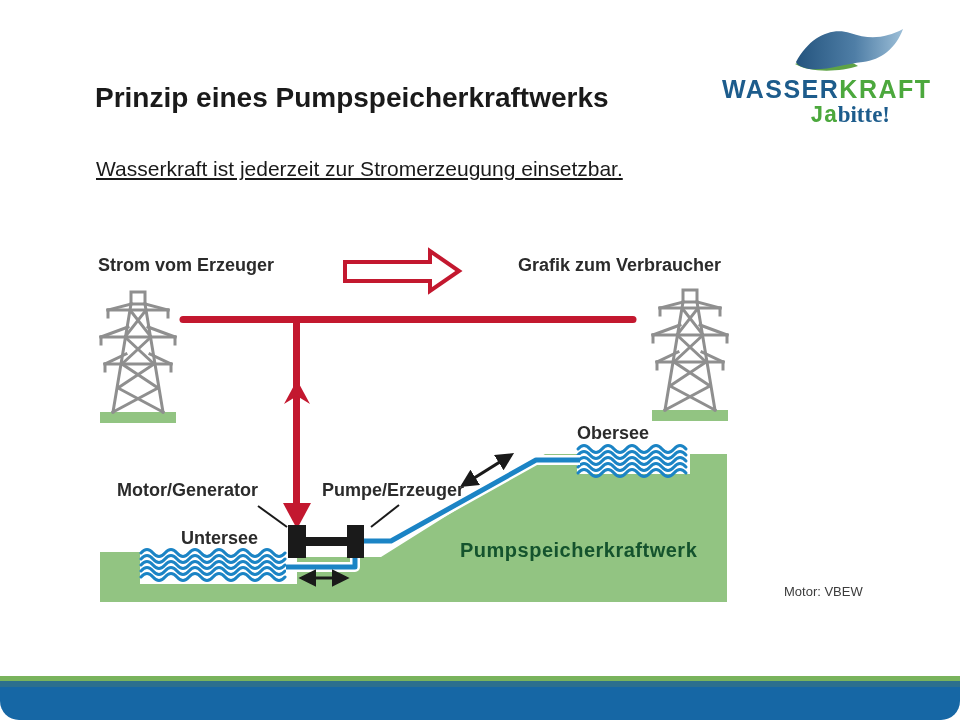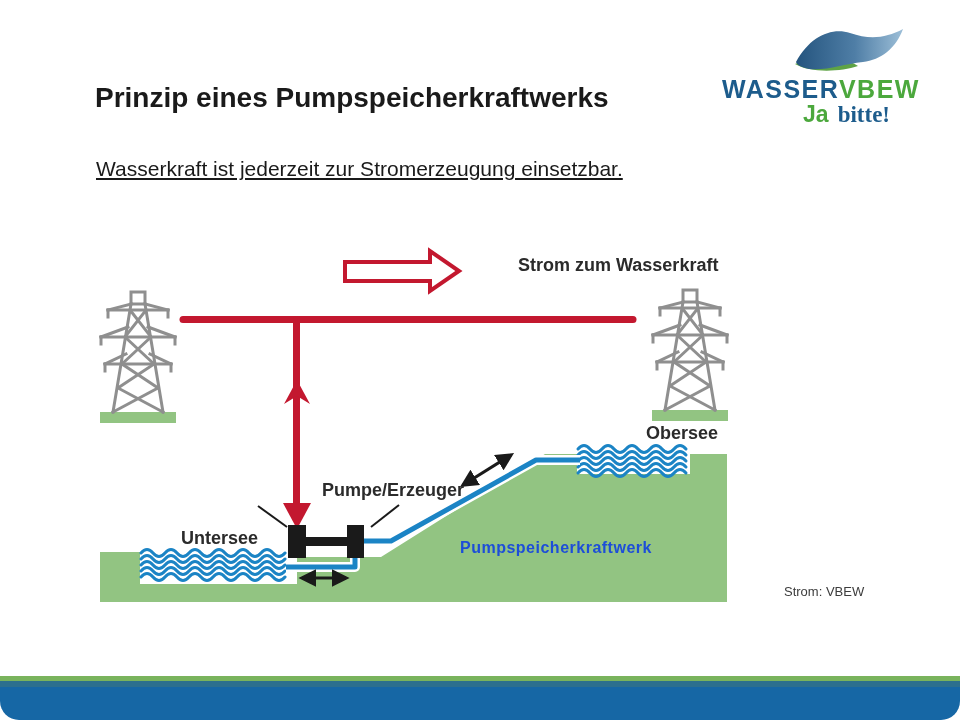--- a/index.html
+++ b/index.html
@@ -9,32 +9,32 @@
 
   
   #title{left:95px;top:82px;font-size:28px;font-weight:bold;letter-spacing:0;color:#1a1a1a;white-space:nowrap;}
   #subtitle{left:96px;top:157px;font-size:21px;color:#1a1a1a;white-space:nowrap;text-decoration:underline;}
 
   
   #logo-word{left:722px;top:75px;font-size:25px;font-weight:bold;letter-spacing:1.5px;white-space:nowrap;}
   #logo-word .blue{color:var(--logo-blue);margin-top:16px;}
   #logo-word .green{color:var(--logo-green);}
   #logo-tagline{left:760px;top:101px;width:130px;text-align:right;font-size:23px;font-weight:bold;white-space:nowrap;}
-  #logo-tagline .green{color:var(--logo-green);margin-right:9px;}
+  #logo-tagline .green{color:var(--logo-green);margin-right:0;font-family:Liberation Mono, monospace;}
   #logo-tagline .blue{color:var(--logo-blue);font-family:Liberation Serif, serif;}
 
   
   .dlabel{font-size:18px;font-weight:600;color:#2b2b2b;white-space:nowrap;}
   #lbl-source{left:98px;top:255px;}
   #lbl-consumer{left:518px;top:255px;}
   #lbl-motor{left:108px;top:480px;width:150px;text-align:right;}
   #lbl-pump{left:322px;top:480px;}
   #lbl-untersee{left:181px;top:528px;text-align:center;}
-  #lbl-obersee{left:605px;top:423px;width:113px;text-align:right;}
-  #lbl-plant{left:460px;top:539px;font-size:16px;font-weight:bold;color:#1d4ed8;letter-spacing:0.5px;}
+  #lbl-obersee{left:577px;top:423px;width:113px;text-align:left;}
+  #lbl-plant{left:460px;top:539px;font-size:20px;font-weight:bold;color:#14532d;letter-spacing:0.5px;}
   #lbl-credit{left:784px;top:584px;font-size:13px;font-weight:400;color:#3c3c3c;}
 
   
   .terrain{fill:var(--terrain-green);}
   .wave{fill:none;stroke:var(--water-blue);stroke-width:3;stroke-linecap:round;}
   .pipe-case{fill:none;stroke:#ffffff;stroke-width:10;stroke-linejoin:round;}
   .pipe{fill:none;stroke:var(--water-blue);stroke-width:5;stroke-linejoin:round;}
   .redline{stroke:var(--red-accent);stroke-width:7;stroke-linecap:round;}
   .redfill{fill:var(--red-accent);}
   .outline-arrow{fill:#ffffff;stroke:var(--red-accent);stroke-width:4;stroke-linejoin:miter;}
@@ -63,21 +63,21 @@
         <stop offset="0" stop-color="#24547e"></stop>
         <stop offset="0.55" stop-color="#4f7ea6"></stop>
         <stop offset="1" stop-color="#9dbfd8"></stop>
       </linearGradient>
     </defs>
     <path d="M7 40 C 28 30, 52 31, 70 42 C 52 48, 22 49, 7 40 Z" fill="#5ea345"></path>
     <path d="M8 38 C 22 12, 44 3, 62 9 C 82 16, 98 14, 115 5
              C 108 24, 93 36, 75 38 C 56 40, 38 47, 21 45 C 13 43, 9 41, 8 38 Z" fill="url(#waveGrad)"></path>
   </svg>
   <div class="abs" id="logo-word">
-    <span class="blue">WASSER</span><span class="green">VBEW</span>
+    <span class="blue">WASSER</span><span class="green">KRAFT</span>
   </div>
   <div class="abs" id="logo-tagline">
     <span class="green">Ja</span><span class="blue">bitte!</span>
   </div>
 
   <svg class="abs" style="left:0;top:240px;" width="960" height="382" viewBox="0 240 960 382">
     <defs>
       <marker id="ah" viewBox="0 0 10 10" refX="8" refY="5" markerWidth="6" markerHeight="6" orient="auto-start-reverse">
         <path d="M0 0 L10 5 L0 10 z" fill="#1a1a1a"></path>
       </marker>
@@ -161,23 +161,25 @@
       <rect class="ink" x="306" y="537" width="41" height="9"></rect>
     </g>
 
     <line class="leader" x1="258" y1="506" x2="287" y2="527"></line>
     <line class="leader" x1="399" y1="505" x2="371" y2="527"></line>
 
     <line class="black-arrow" x1="302" y1="578" x2="346" y2="578" marker-start="url(#ah)" marker-end="url(#ah)"></line>
     <line class="black-arrow" x1="463" y1="485" x2="511" y2="455" marker-start="url(#ah)" marker-end="url(#ah)"></line>
   </svg>
 
-  <div class="abs dlabel" id="lbl-consumer">Strom zum Wasserkraft</div>
+  <div class="abs dlabel" id="lbl-source">Strom vom Erzeuger</div>
+  <div class="abs dlabel" id="lbl-consumer">Grafik zum Verbraucher</div>
+  <div class="abs dlabel" id="lbl-motor">Motor/Generator</div>
   <div class="abs dlabel" id="lbl-pump">Pumpe/Erzeuger</div>
   <div class="abs dlabel" id="lbl-untersee">Untersee</div>
   <div class="abs dlabel" id="lbl-obersee">Obersee</div>
   <div class="abs" id="lbl-plant">Pumpspeicherkraftwerk</div>
-  <div class="abs" id="lbl-credit">Strom: VBEW</div>
+  <div class="abs" id="lbl-credit">Motor: VBEW</div>
 
   <div class="abs" id="footer-green"></div>
   <div class="abs" id="footer-teal"></div>
   <div class="abs" id="footer-blue"></div>
 </div>
 
 </body></html>

